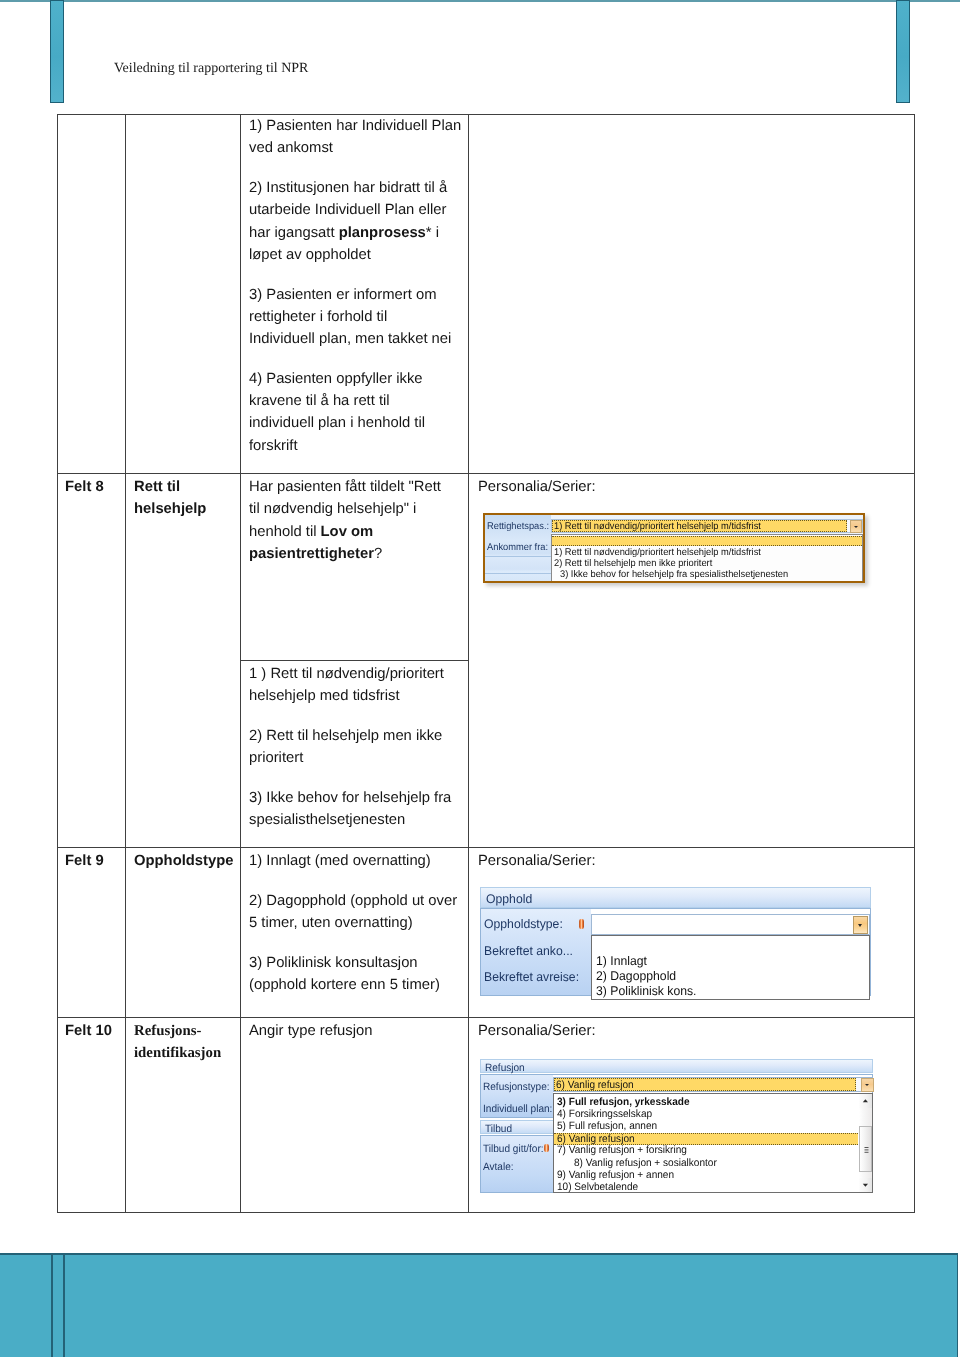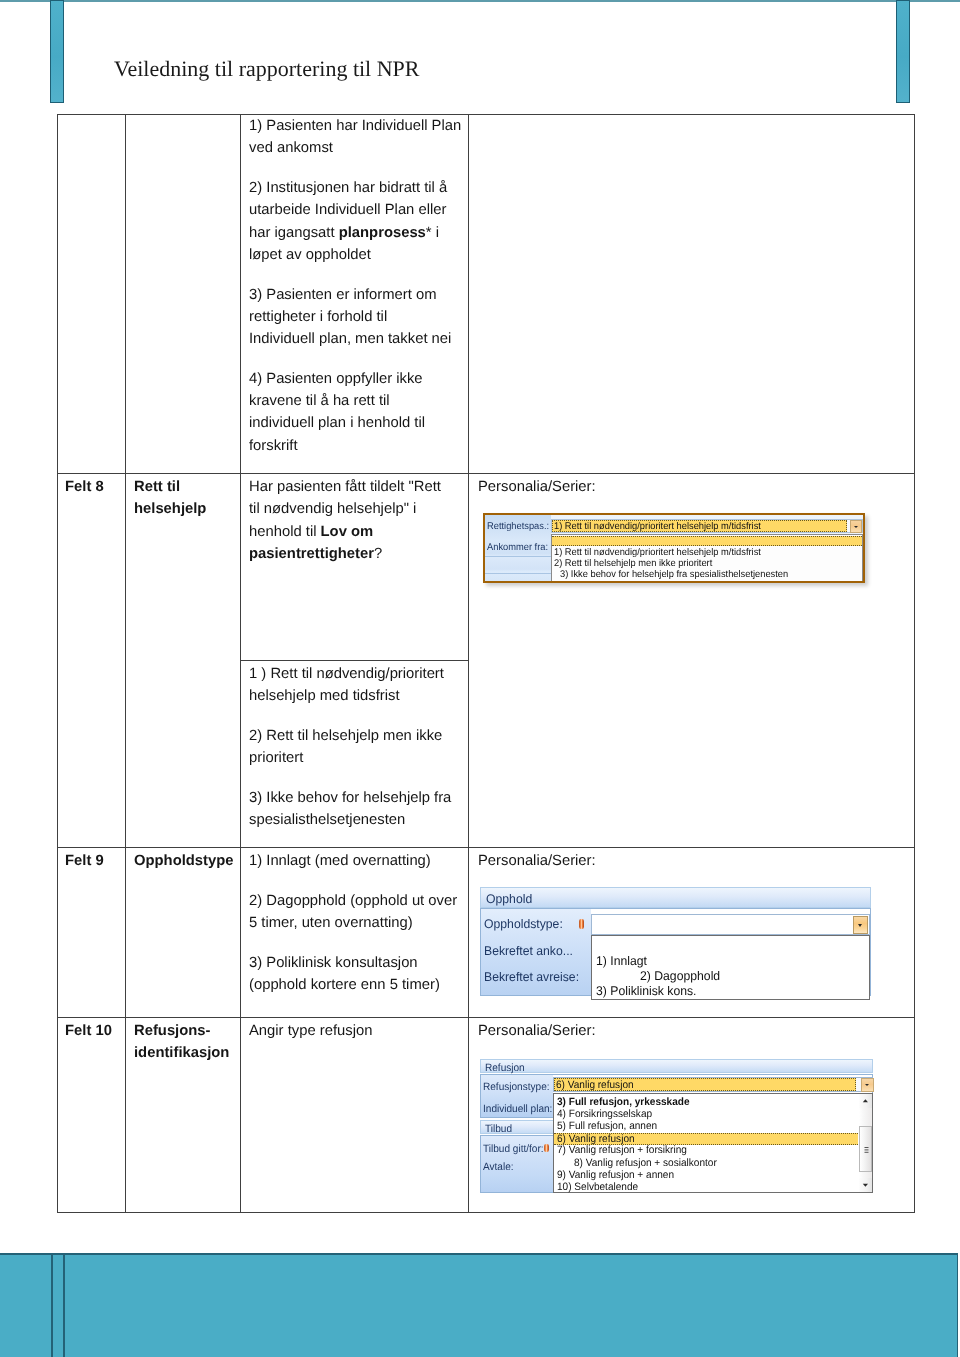--- a/index.html
+++ b/index.html
@@ -7,21 +7,21 @@
   body{width:960px;height:1357px;background:#ffffff;font-family:"Liberation Sans",sans-serif;overflow:hidden;position:relative;
     -webkit-font-smoothing:antialiased;text-rendering:geometricPrecision;}
   .page{position:absolute;left:0;top:0;width:960px;height:1357px;}
 
   
   .top-rule{position:absolute;left:0;top:0;width:960px;height:2px;background:#5e9cab;}
   .accent-bar{position:absolute;left:50px;top:0;width:14px;height:103px;
     background:linear-gradient(180deg,#4fb1cb 0%,#47aac5 55%,#53b2cc 100%);
     border:1.5px solid #1e5f75;box-sizing:border-box;}
   .doc-title{position:absolute;left:114px;top:59px;font-family:"Liberation Serif",serif;
-    font-size:22px;line-height:20px;color:#1a1a1a;white-space:nowrap;}
+    font-size:14px;line-height:20px;color:#1a1a1a;white-space:nowrap;}
 
   
   .footer-band{position:absolute;left:0;top:1253px;width:958px;height:104px;border-right:1px solid #246277;
     background:#4aadc6;border-top:2px solid #246277;box-sizing:border-box;}
   .footer-div{position:absolute;left:51px;top:1253px;width:14px;height:104px;
     border-left:2px solid #246277;border-right:2px solid #246277;box-sizing:border-box;}
 
   
   .tbl{position:absolute;left:57px;top:114px;width:858px;height:1099px;
     border:1px solid #404040;box-sizing:border-box;}
@@ -97,21 +97,21 @@
     <div class="cell t" style="left:191px;top:361px;width:214px;"><p class="p">Har pasienten fått tildelt "Rett<br>til nødvendig helsehjelp" i<br>henhold til <b>Lov om</b><br><b>pasientrettigheter</b>?</p></div>
     <div class="cell t" style="left:191px;top:548px;width:214px;"><p class="p">1 ) Rett til nødvendig/prioritert<br>helsehjelp med tidsfrist</p><p class="p">2) Rett til helsehjelp men ikke<br>prioritert</p><p class="p">3) Ikke behov for helsehjelp fra<br>spesialisthelsetjenesten</p></div>
     <div class="cell rlabel" style="left:420px;top:361px;width:300px;">Personalia/Serier:</div>
 
     <div class="cell t b" style="left:7px;top:735px;width:58px;"><span>Felt 9</span></div>
     <div class="cell t b" style="left:76px;top:735px;width:110px;"><span>Oppholdstype</span></div>
     <div class="cell t" style="left:191px;top:735px;width:215px;"><p class="p">1) Innlagt (med overnatting)</p><p class="p">2) Dagopphold (opphold ut over<br>5 timer, uten overnatting)</p><p class="p">3) Poliklinisk konsultasjon<br>(opphold kortere enn 5 timer)</p></div>
     <div class="cell rlabel" style="left:420px;top:735px;width:300px;">Personalia/Serier:</div>
 
     <div class="cell t b" style="left:7px;top:905px;width:62px;"><span>Felt 10</span></div>
-    <div class="cell t b" style="left:76px;top:905px;width:104px;"><p class="p"><b>Refusjons-</b><br><b>identifikasjon</b></p></div>
+    <div class="cell t b" style="left:76px;top:905px;width:104px;font-family:Liberation Serif, serif;"><p class="p"><b>Refusjons-</b><br><b>identifikasjon</b></p></div>
     <div class="cell t" style="left:191px;top:905px;width:212px;"><p class="p">Angir type refusjon</p></div>
     <div class="cell rlabel" style="left:420px;top:905px;width:300px;">Personalia/Serier:</div>
   </div>
 
   <div class="shot shot-frame" style="left:483px;top:513px;width:382px;height:70px;background:#eef4fb;">
     <div class="lblcol" style="left:0;top:0;width:66px;height:66px;
          background:linear-gradient(180deg,#c7dcf3 0%,#cee0f5 18%,#d9e8f9 38%,#cfe1f6 58%,#dceafa 63%,#d3e3f7 82%,#dcebfb 86%,#d6e6f8 100%);"></div>
     <div style="position:absolute;left:0;top:41px;width:66px;height:1px;background:#a9c5e3;"></div>
     <div style="position:absolute;left:0;top:58px;width:66px;height:1px;background:#a9c5e3;"></div>
     <div class="flbl" style="left:2px;top:5.5px;">Rettighetspas.:</div>
@@ -151,21 +151,21 @@
     <div class="combo" style="left:113px;top:27px;width:279px;height:21px;border:1px solid #9fb8d4;background:#ffffff;">
       <div class="combo-val" style="left:1px;top:1px;right:22px;height:17px;line-height:16px;background:#ffffff;border:none;"><span></span></div>
       <div class="combo-btn" style="right:1px;top:1px;width:15px;height:18px;
            background:linear-gradient(180deg,#f8d8a6 0%,#f9c97f 40%,#fbd596 70%,#fde7c2 100%);border:1px solid #b99a62;">
         <div class="caret" style="left:4px;top:7px;border-left-width:2.6px;border-right-width:2.6px;border-top-width:3.2px;"></div>
       </div>
     </div>
 
     <div class="droplist" style="left:113px;top:48px;width:279px;height:65px;border:1px solid #6e6e6e;">
       <div class="opt" style="top:18px;width:277px;height:14px;line-height:14px;padding-left:4px;"><span>1) Innlagt</span></div>
-      <div class="opt" style="top:33px;width:277px;height:14px;line-height:14px;padding-left:4px;margin-left:44px;"><span>2) Dagopphold</span></div>
+      <div class="opt" style="top:33px;width:277px;height:14px;line-height:14px;padding-left:4px;"><span>2) Dagopphold</span></div>
       <div class="opt" style="top:48px;width:277px;height:14px;line-height:14px;padding-left:4px;"><span>3) Poliklinisk kons.</span></div>
     </div>
   </div>
 
   <div class="shot" id="w3" style="left:479px;top:1059px;width:398px;height:136px;background:transparent;">
     <div class="grp" style="left:1px;top:0px;width:393px;height:14px;line-height:16px;padding-left:4px;
          background:linear-gradient(180deg,#eef5fd 0%,#e0eafa 45%,#c6dcf5 100%);border-color:#b3cfea;">
       <span class="sx">Refusjon</span>
     </div>
     <div style="position:absolute;left:1px;top:15px;width:393px;height:44px;box-sizing:border-box;

